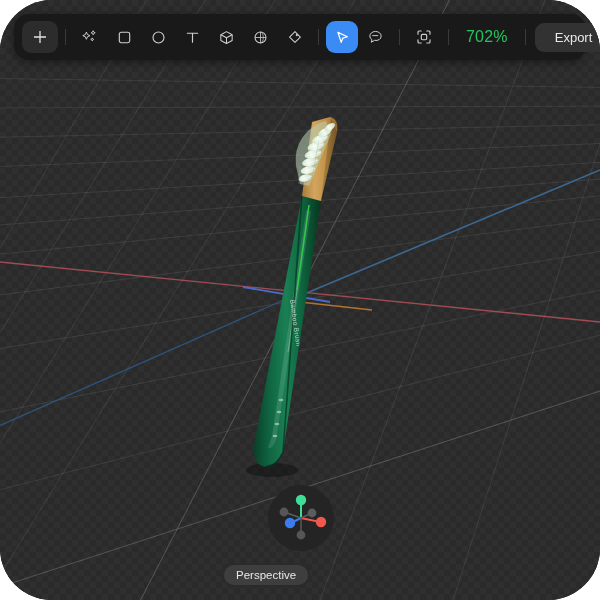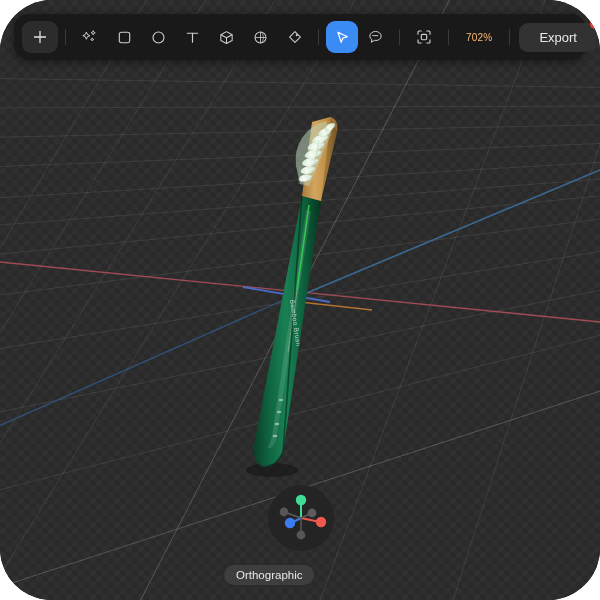--- a/index.html
+++ b/index.html
@@ -104,22 +104,22 @@
 
   .tb-sep {
     width: 1px;
     height: 16px;
     background: #3a3a3a;
     margin: 0 7px;
     flex: none;
   }
 
   .zoom-label {
-    color: #fdba74;
-    font-size: 10px;
+    color: #22c55e;
+    font-size: 16px;
     letter-spacing: 0.2px;
     padding: 0 10px;
     white-space: nowrap;
     cursor: pointer;
   }
 
   .export-wrap {
     position: relative;
     flex: none;
     margin: 0 2px;
@@ -414,16 +414,16 @@
       <circle cx="16" cy="27" r="4.4" fill="#565656"></circle>
       <circle cx="44" cy="28" r="4.4" fill="#5c5c5c"></circle>
 
       <circle cx="33" cy="15" r="5.2" fill="#3fdd96"></circle>
       <circle cx="53" cy="37" r="5.2" fill="#f0584f"></circle>
       <circle cx="22" cy="38" r="5.2" fill="#3b7df0"></circle>
     </svg>
   </div>
 
   <div class="proj-toggle">
-    <div class="proj-opt selected">Orthographic</div>
+    <div class="proj-opt selected">Perspective</div>
   </div>
 
 </div>
 
 </body></html>

